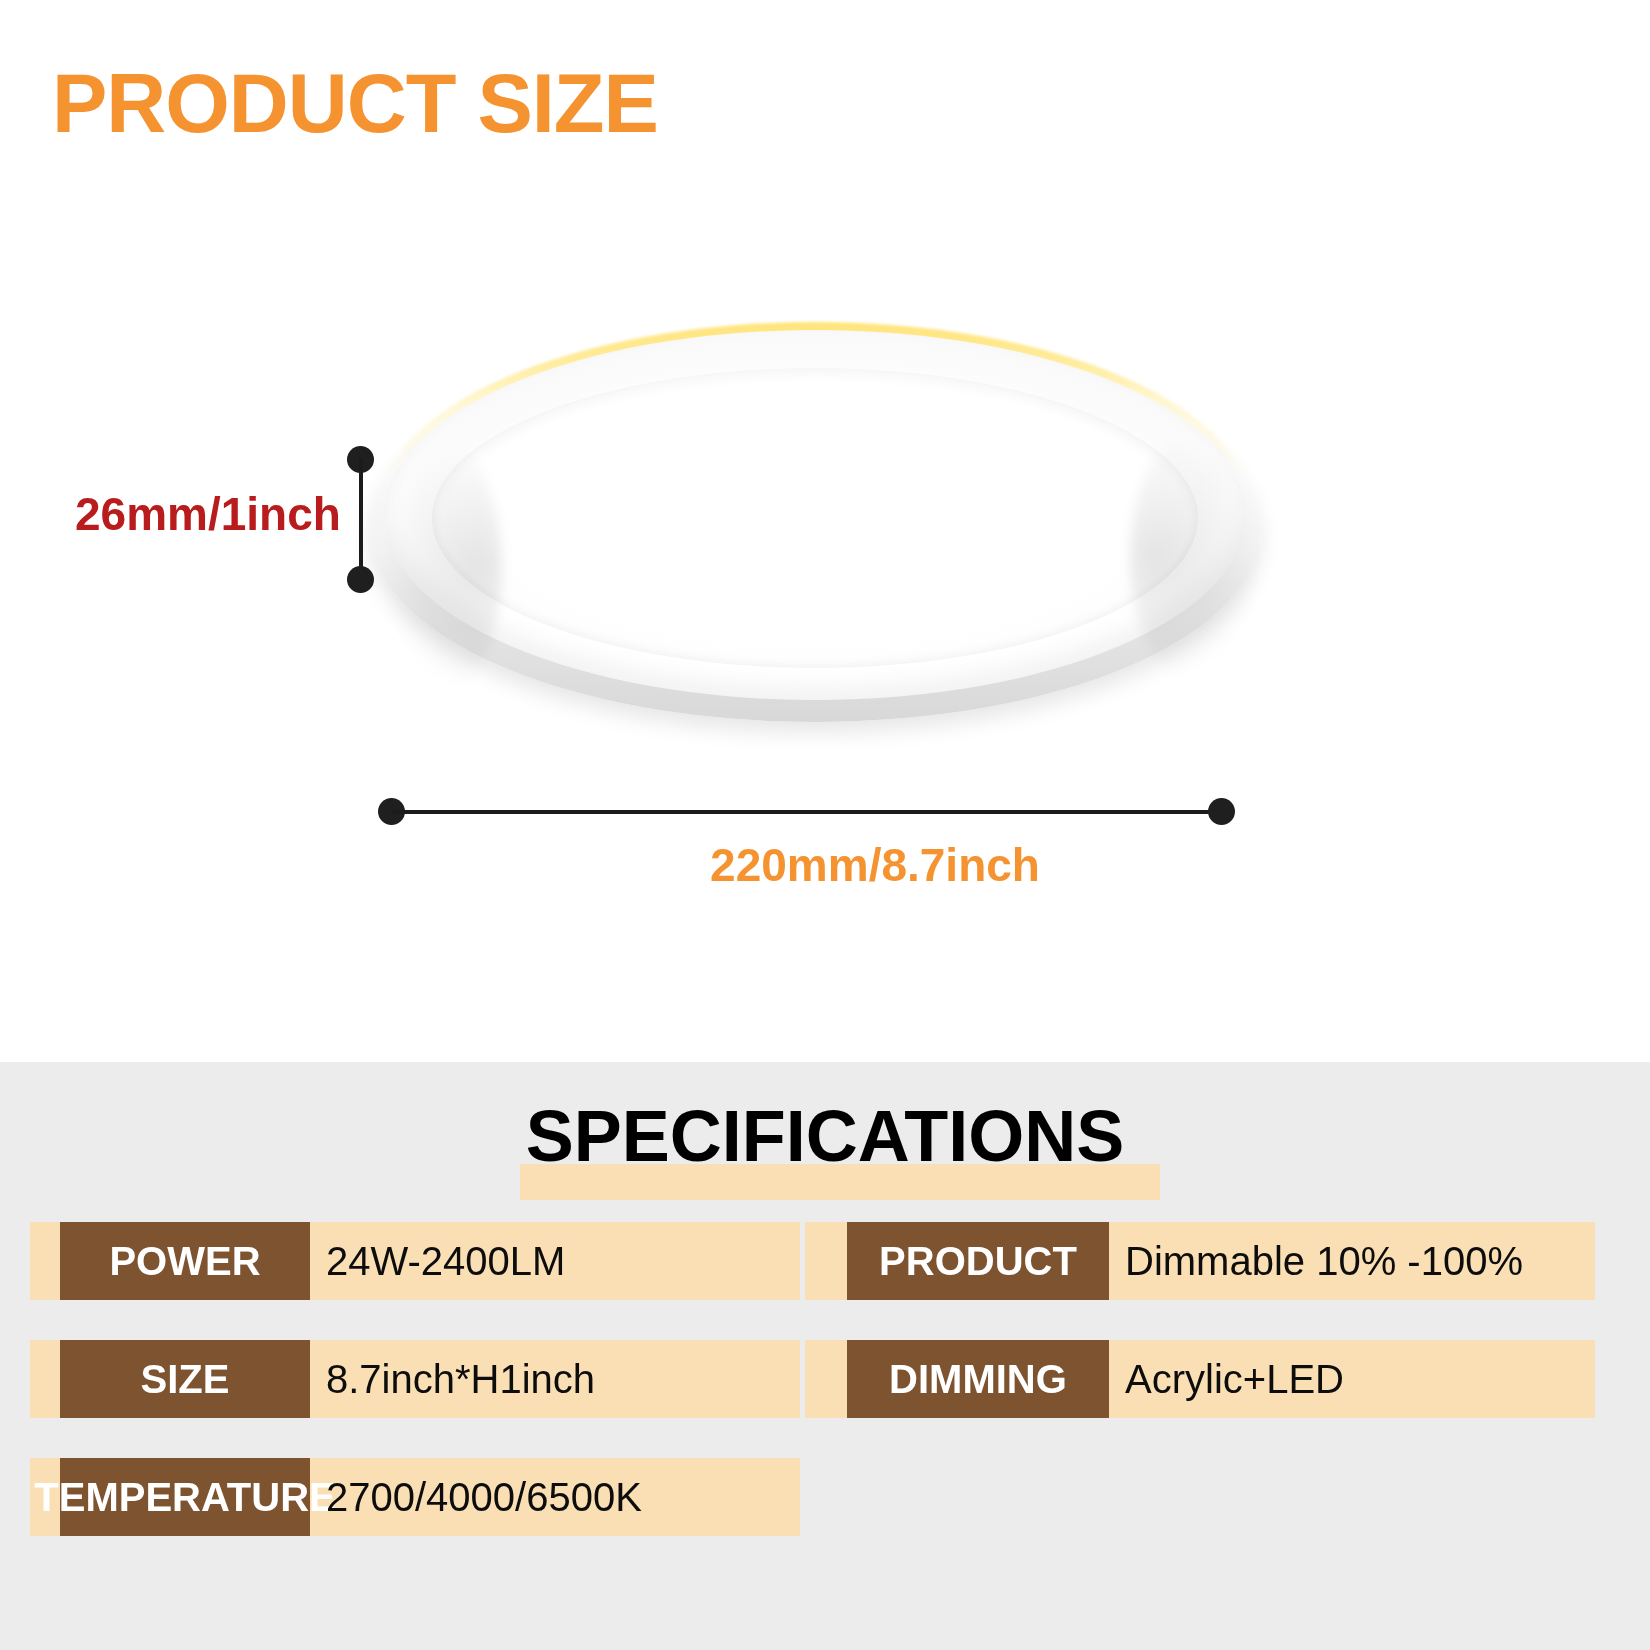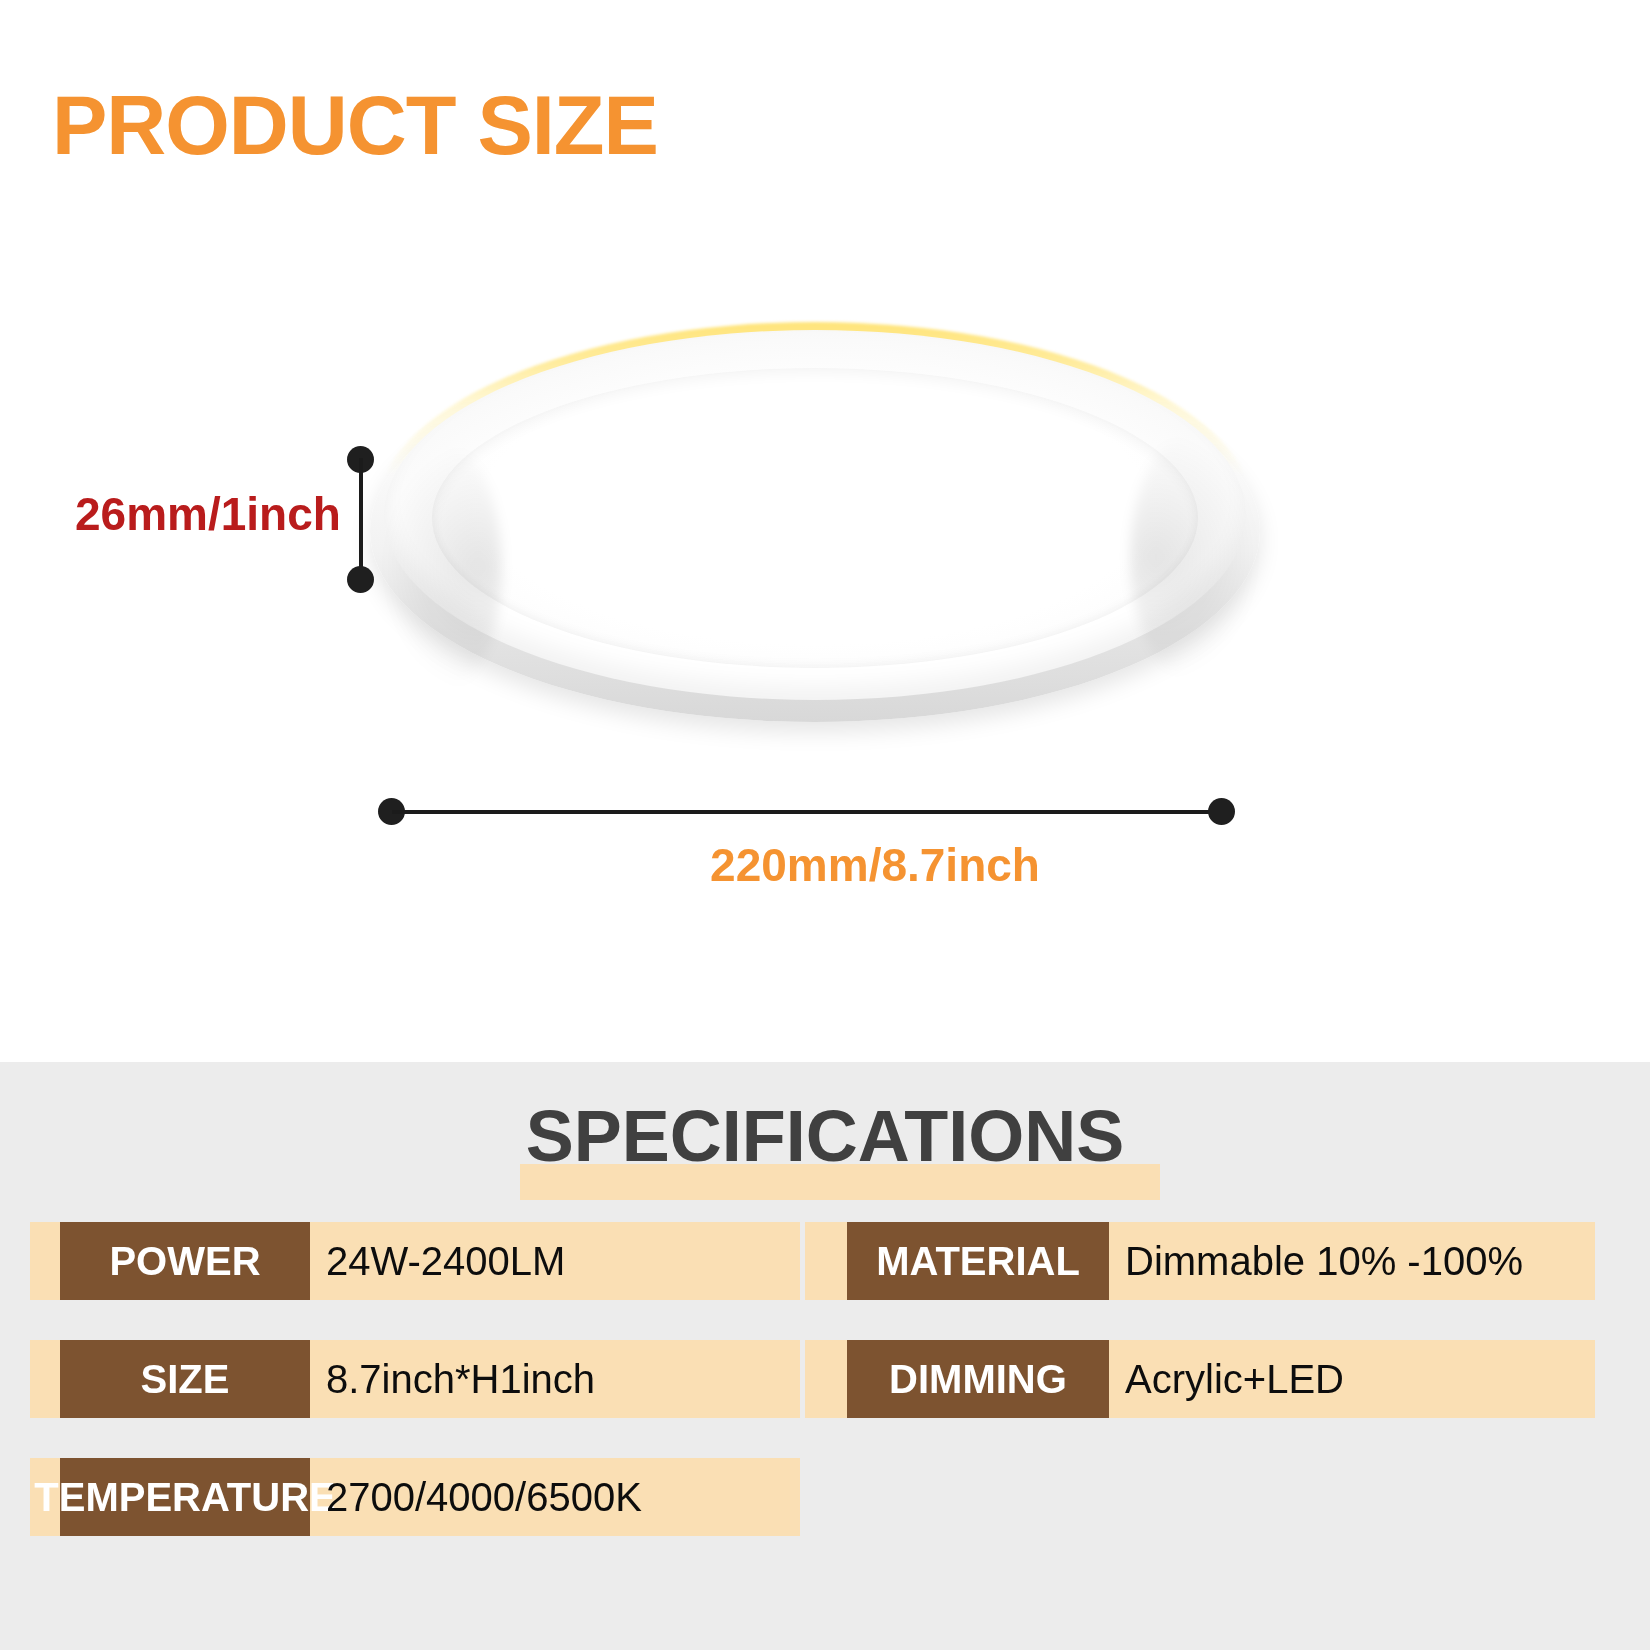--- a/index.html
+++ b/index.html
@@ -10,21 +10,21 @@
     position:relative;
     overflow:hidden;
   }
 
   
   #product-size-section{
     position:absolute; left:0; top:0; width:1650px; height:1062px;
     background:#ffffff;
   }
   #page-title{
-    position:absolute; left:52px; top:80px;
+    position:absolute; left:52px; top:58px;
     font-size:83px; font-weight:bold; letter-spacing:-1px;
     color:#F59331; line-height:1.1; white-space:nowrap;
   }
 
   
   #product-figure{
     position:absolute; left:355px; top:322px; width:920px; height:420px;
   }
   .lamp-body{
     position:absolute; left:15px; top:0px; width:890px; height:400px;
@@ -111,21 +111,21 @@
   #specs-title-wrap{
     position:absolute; left:0; top:38px; width:1650px; text-align:center;
     height:96px;
   }
   #specs-title-highlight{
     position:absolute; left:520px; top:64px; width:640px; height:36px;
     background:#FADFB4;
   }
   #specs-title{
     position:relative; display:inline-block;
-    font-size:72px; font-weight:bold; color:#404040;
+    font-size:72px; font-weight:bold; color:#000000;
     letter-spacing:0px; line-height:1; z-index:2;
   }
 
   
   #specs-grid{
     position:absolute; left:0; top:160px; width:1600px;
   }
   .spec-row{
     position:relative; height:78px; margin-bottom:40px;
   }
@@ -207,21 +207,21 @@
   <div id="specs-grid">
 
     <div class="spec-row">
       <div class="spec-item left">
         <div class="spec-value-bar"></div>
         <div class="spec-label">POWER</div>
         <div class="spec-value">24W-2400LM</div>
       </div>
       <div class="spec-item right">
         <div class="spec-value-bar"></div>
-        <div class="spec-label">MATERIAL</div>
+        <div class="spec-label">PRODUCT</div>
         <div class="spec-value">Dimmable 10% -100%</div>
       </div>
     </div>
 
     <div class="spec-row">
       <div class="spec-item left">
         <div class="spec-value-bar"></div>
         <div class="spec-label">SIZE</div>
         <div class="spec-value">8.7inch*H1inch</div>
       </div>

